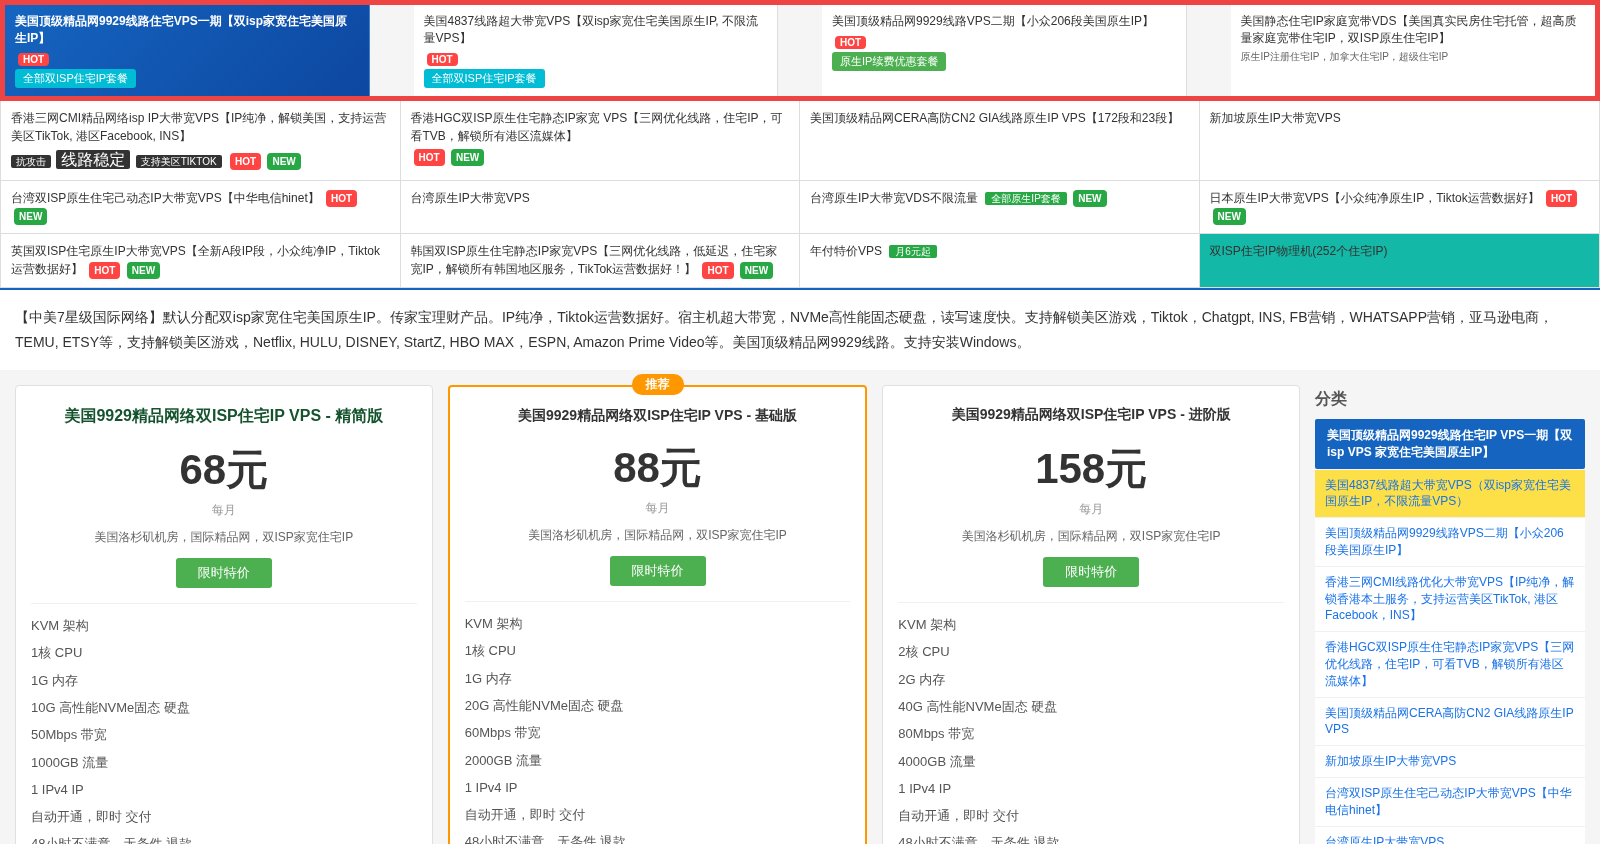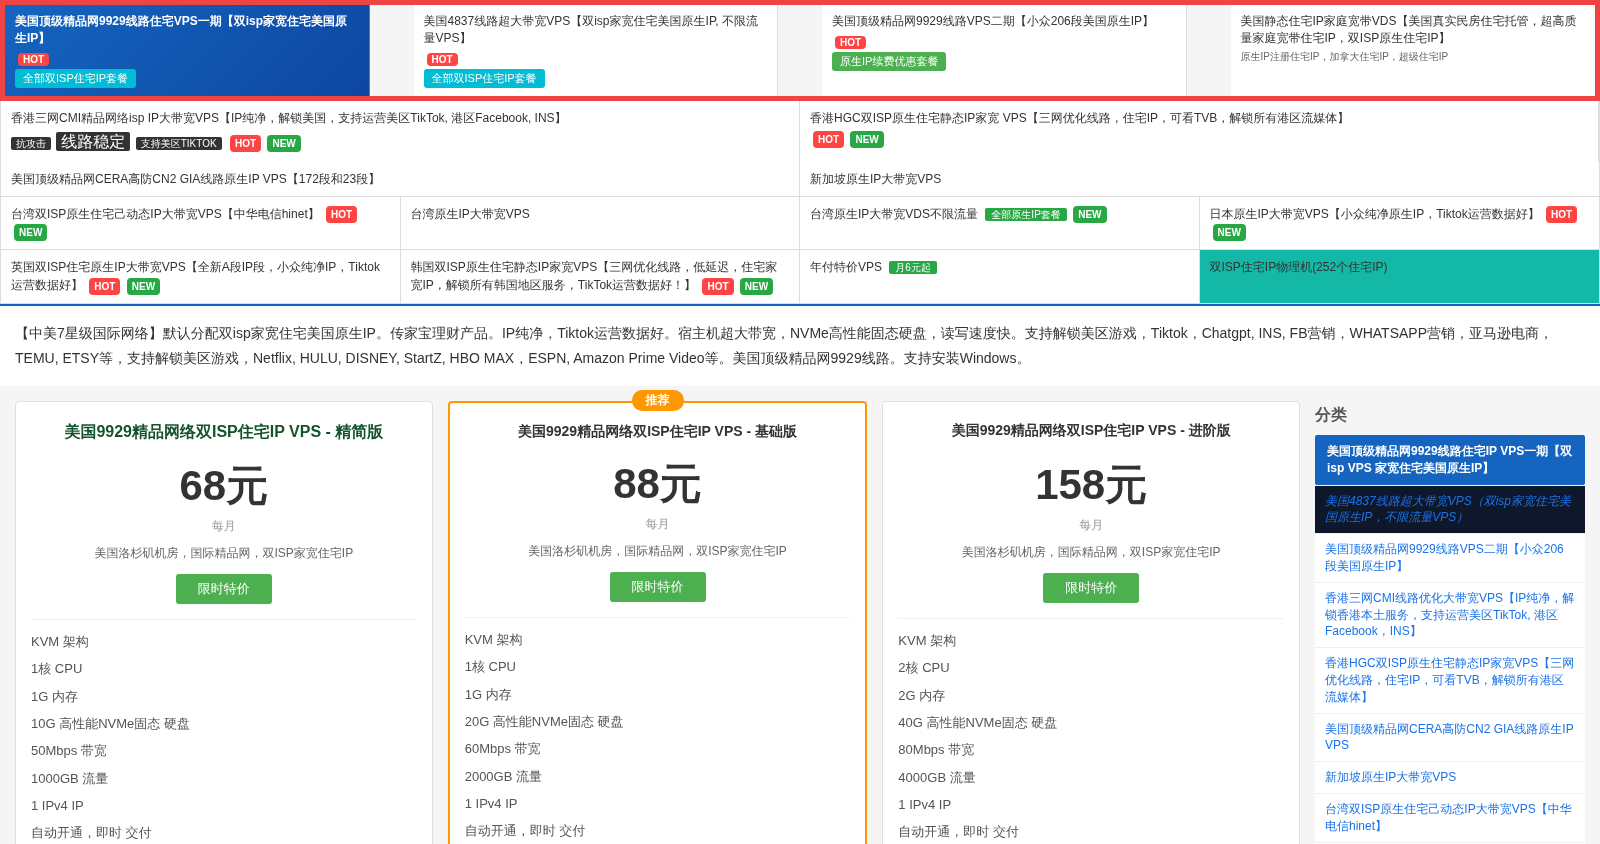--- a/index.html
+++ b/index.html
@@ -39,21 +39,21 @@
         <button style="background:#4caf50;color:#fff;border:none;padding:2px 8px;border-radius:3px;font-size:11px;cursor:pointer;margin-top:3px;display:block;">原生IP续费优惠套餐</button>
       </div>
     </div>
 
     <div style="padding:8px 10px;background:#fff;">
       <div style="font-size:12px;color:#333;line-height:1.4;">美国静态住宅IP家庭宽带VDS【美国真实民房住宅托管，超高质量家庭宽带住宅IP，双ISP原生住宅IP】</div>
       <div style="font-size:10px;color:#666;margin-top:3px;">原生IP注册住宅IP，加拿大住宅IP，超级住宅IP</div>
     </div>
   </div>
 
-  <div style="display:grid;grid-template-columns:1fr 1fr;border:1px solid #ddd;border-top:none;">
+  <div style="display:grid;grid-template-columns:1fr 1fr 1fr 1fr;border:1px solid #ddd;border-top:none;">
     <div style="padding:8px 10px;border-right:1px solid #ddd;background:#fff;font-size:12px;color:#333;line-height:1.5;">
       <span>香港三网CMI精品网络isp IP大带宽VPS【IP纯净，解锁美国，支持运营美区TikTok, 港区Facebook, INS】</span>
       <div style="margin-top:3px;">
         <span style="background:#333;color:#fff;padding:1px 5px;font-size:10px;border-radius:2px;margin-right:2px;">抗攻击</span>
         <span style="background:#333;color:#fff;padding:1px 5px;font-size:16px;border-radius:2px;margin-right:2px;">线路稳定</span>
         <span style="background:#333;color:#fff;padding:1px 5px;font-size:10px;border-radius:2px;margin-right:2px;">支持美区TIKTOK</span>
         <span class="badge badge-hot">HOT</span>
         <span class="badge badge-new">NEW</span>
       </div>
     </div>
@@ -181,21 +181,21 @@
         <li>48小时不满意，无条件 退款</li>
       </ul>
       
     </div>
   </div>
 
   <div style="width:270px;flex-shrink:0;">
     <div style="font-size:16px;color:#555;font-weight:bold;margin-bottom:5px;padding:4px 0;">分类</div>
     <div style="background:#1565c0;color:#fff;padding:8px 12px;font-size:12px;font-weight:bold;border-radius:2px;margin-bottom:1px;line-height:1.4;">美国顶级精品网9929线路住宅IP VPS一期【双isp VPS 家宽住宅美国原生IP】</div>
     <div>
-      <div style="padding:7px 10px;font-size:12px;color:#1a73e8;cursor:pointer;border-bottom:1px solid #f0f0f0;background:#0f172a;line-height:1.4;font-style:italic;">美国4837线路超大带宽VPS（双isp家宽住宅美国原生IP，不限流量VPS）</div>
+      <div style="padding:7px 10px;font-size:12px;color:#1a73e8;cursor:pointer;border-bottom:1px solid #f0f0f0;background:#fde047;line-height:1.4;">美国4837线路超大带宽VPS（双isp家宽住宅美国原生IP，不限流量VPS）</div>
       <div style="padding:7px 10px;font-size:12px;color:#1a73e8;cursor:pointer;border-bottom:1px solid #f0f0f0;background:#fff;line-height:1.4;">美国顶级精品网9929线路VPS二期【小众206段美国原生IP】</div>
       <div style="padding:7px 10px;font-size:12px;color:#1a73e8;cursor:pointer;border-bottom:1px solid #f0f0f0;background:#fff;line-height:1.4;">香港三网CMI线路优化大带宽VPS【IP纯净，解锁香港本土服务，支持运营美区TikTok, 港区Facebook，INS】</div>
       <div style="padding:7px 10px;font-size:12px;color:#1a73e8;cursor:pointer;border-bottom:1px solid #f0f0f0;background:#fff;line-height:1.4;">香港HGC双ISP原生住宅静态IP家宽VPS【三网优化线路，住宅IP，可看TVB，解锁所有港区流媒体】</div>
       <div style="padding:7px 10px;font-size:12px;color:#1a73e8;cursor:pointer;border-bottom:1px solid #f0f0f0;background:#fff;line-height:1.4;">美国顶级精品网CERA高防CN2 GIA线路原生IP VPS</div>
       <div style="padding:7px 10px;font-size:12px;color:#1a73e8;cursor:pointer;border-bottom:1px solid #f0f0f0;background:#fff;line-height:1.4;">新加坡原生IP大带宽VPS</div>
       <div style="padding:7px 10px;font-size:12px;color:#1a73e8;cursor:pointer;border-bottom:1px solid #f0f0f0;background:#fff;line-height:1.4;">台湾双ISP原生住宅己动态IP大带宽VPS【中华电信hinet】</div>
       <div style="padding:7px 10px;font-size:12px;color:#1a73e8;cursor:pointer;border-bottom:1px solid #f0f0f0;background:#fff;line-height:1.4;">台湾原生IP大带宽VPS</div>
       <div style="padding:7px 10px;font-size:12px;color:#1a73e8;cursor:pointer;border-bottom:1px solid #f0f0f0;background:#fff;line-height:1.4;">台湾原生IP大带宽VDS(不限流量)</div>
 
     </div>

